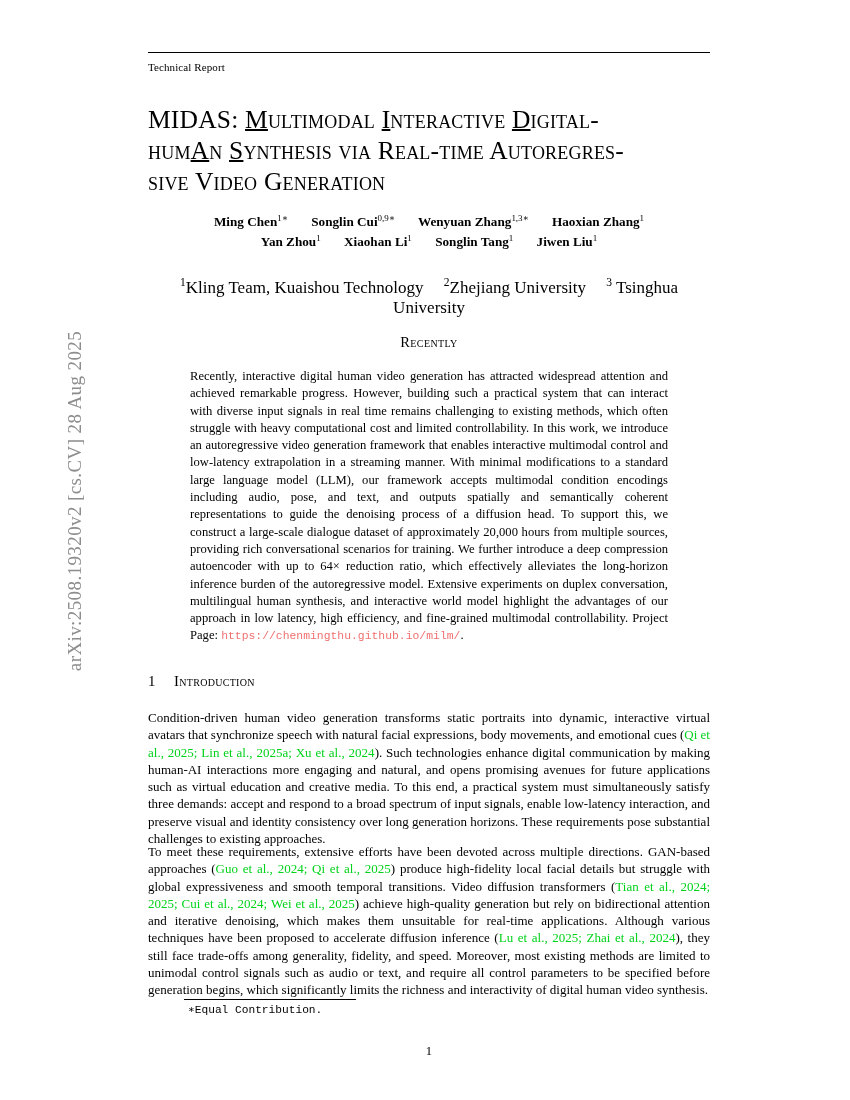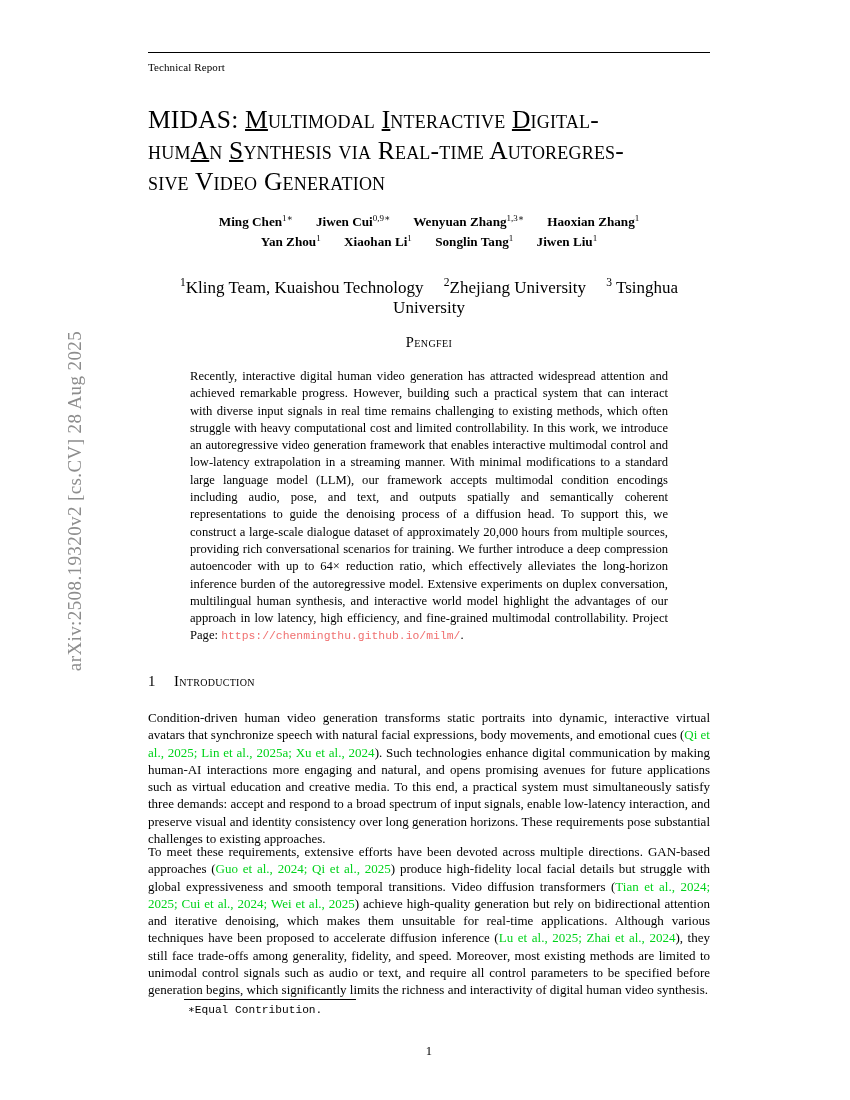--- a/index.html
+++ b/index.html
@@ -208,39 +208,39 @@
       <span><span>hum</span><u>A</u><span>n</span></span>
       <span><u>S</u><span>ynthesis</span></span>
       <span>via</span>
       <span>Real-time Autoregres-</span><br>
       <span>sive Video Generation</span>
     </div>
 
     <div class="authors">
       <div class="row">
         <span><span>Ming Chen</span><sup>1∗</sup></span><span class="gap"></span>
-        <span><span>Jiwen Cui</span><sup>0,9∗</sup></span><span class="gap"></span>
+        <span><span>Songlin Cui</span><sup>0,9∗</sup></span><span class="gap"></span>
         <span><span>Wenyuan Zhang</span><sup>1,3∗</sup></span><span class="gap"></span>
         <span><span>Haoxian Zhang</span><sup>1</sup></span>
       </div>
       <div class="row">
         <span><span>Yan Zhou</span><sup>1</sup></span><span class="gap"></span>
         <span><span>Xiaohan Li</span><sup>1</sup></span><span class="gap"></span>
         <span><span>Songlin Tang</span><sup>1</sup></span><span class="gap"></span>
         <span><span>Jiwen Liu</span><sup>1</sup></span>
       </div>
     </div>
 
     <div class="affils">
       <span><sup>1</sup><span>Kling Team, Kuaishou Technology</span></span><span class="gap"></span>
       <span><sup>2</sup><span>Zhejiang University</span></span><span class="gap"></span>
       <span><sup>3</sup><span> Tsinghua University</span></span>
     </div>
 
-    <div class="abs-head">Pengfei</div>
+    <div class="abs-head">Recently</div>
 
     <div class="abstract">
       <span>Recently, interactive digital human video generation has attracted widespread attention and achieved remarkable progress. However, building such a practical system that can interact with diverse input signals in real time remains challenging to existing methods, which often struggle with heavy computational cost and limited controllability. In this work, we introduce an autoregressive video generation framework that enables interactive multimodal control and low-latency extrapolation in a streaming manner. With minimal modifications to a standard large language model (LLM), our framework accepts multimodal condition encodings including audio, pose, and text, and outputs spatially and semantically coherent representations to guide the denoising process of a diffusion head. To support this, we construct a large-scale dialogue dataset of approximately 20,000 hours from multiple sources, providing rich conversational scenarios for training. We further introduce a deep compression autoencoder with up to 64× reduction ratio, which effectively alleviates the long-horizon inference burden of the autoregressive model. Extensive experiments on duplex conversation, multilingual human synthesis, and interactive world model highlight the advantages of our approach in low latency, high efficiency, and fine-grained multimodal controllability. Project Page: </span><span class="url">https://chenmingthu.github.io/milm/</span><span>.</span>
     </div>
 
     <div class="sec-head">
       <span class="num">1</span><span>Introduction</span>
     </div>
 
     <div class="body-par" id="par1">

